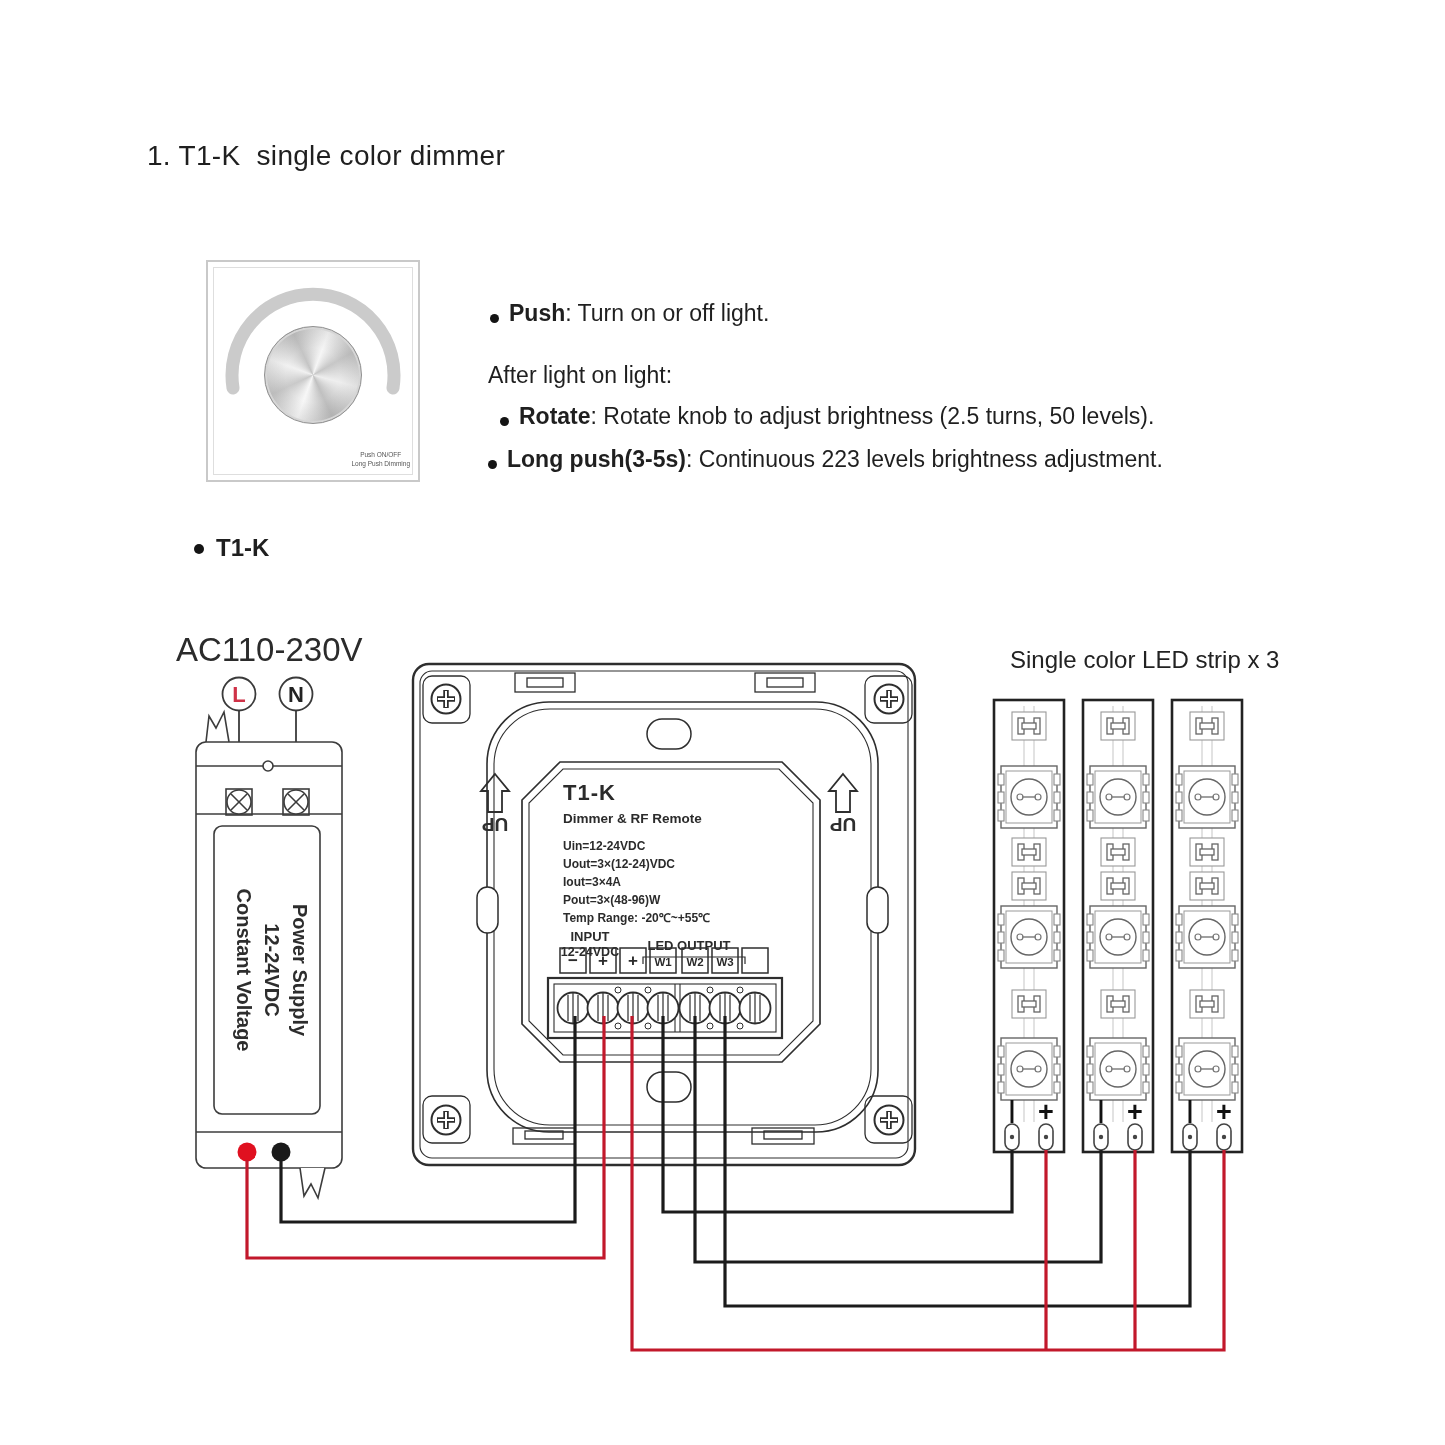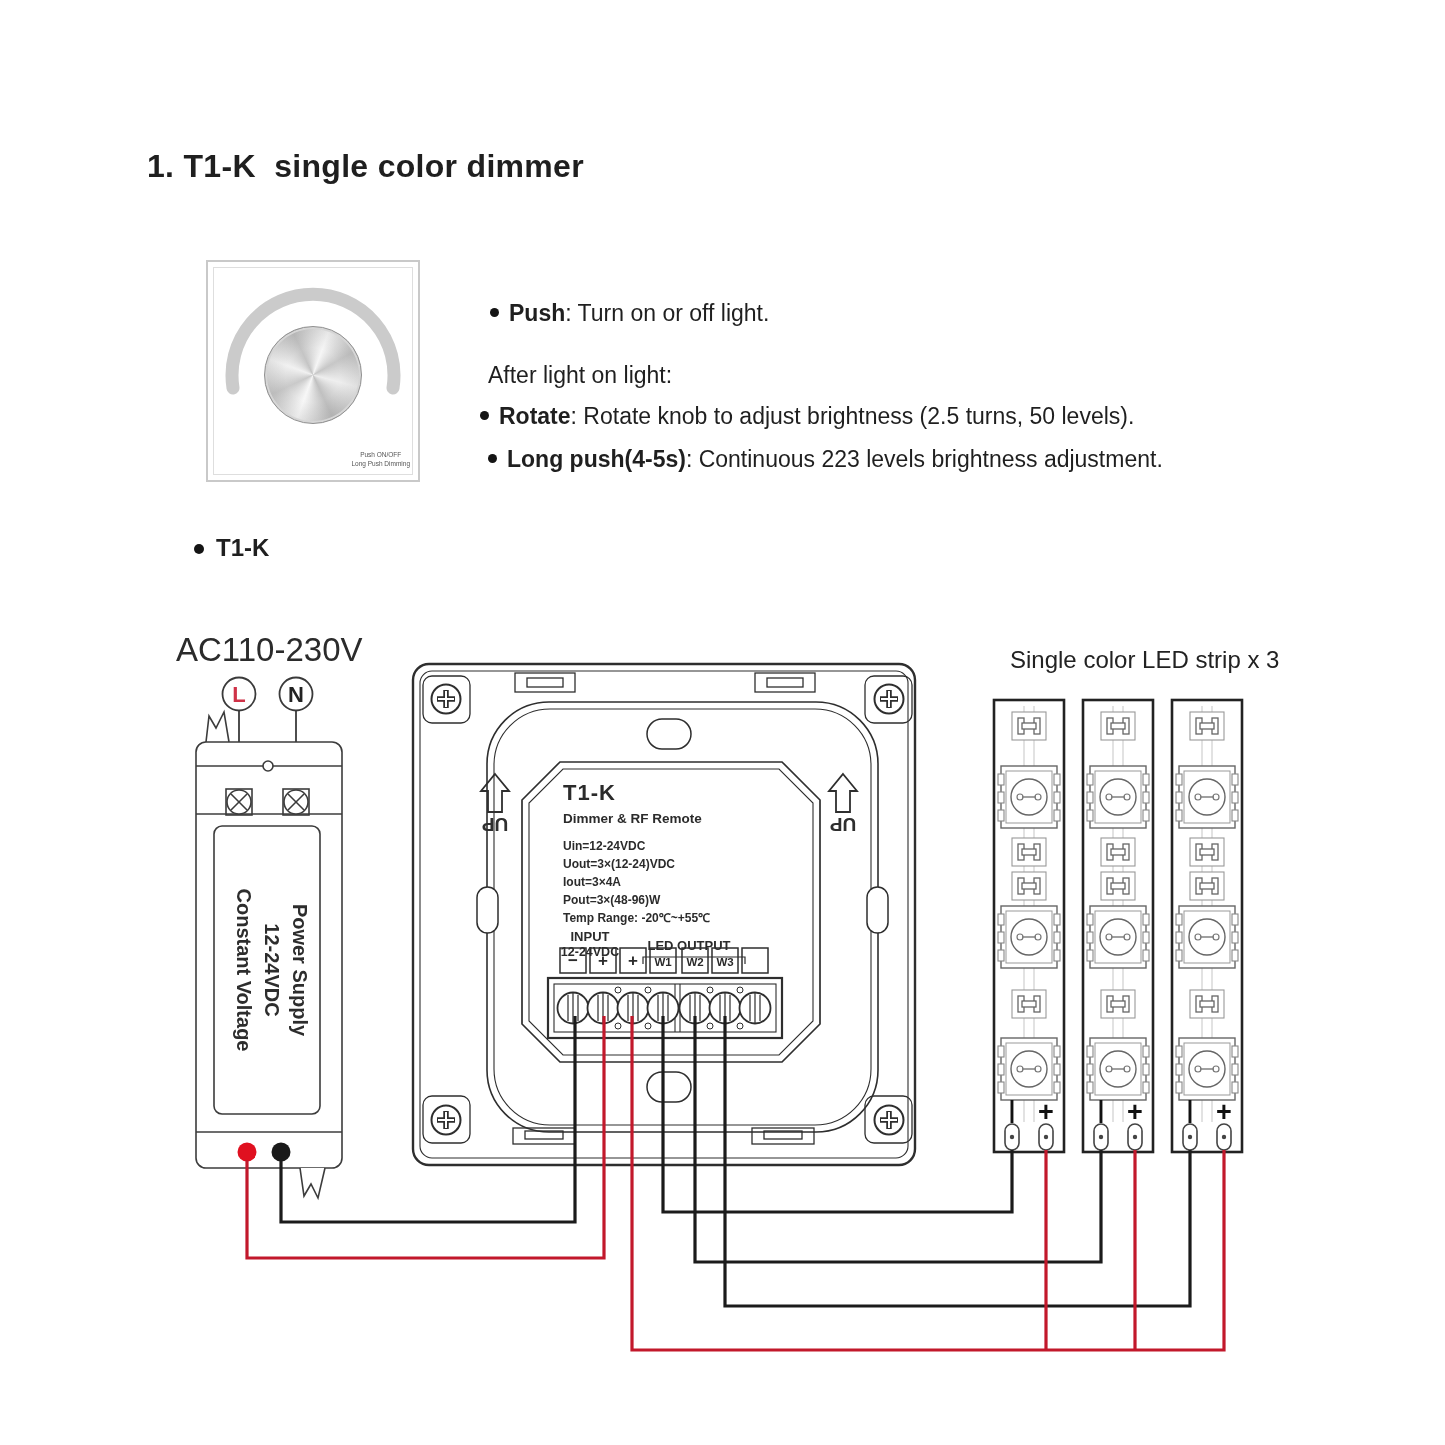--- a/index.html
+++ b/index.html
@@ -1,32 +1,32 @@
 <!DOCTYPE html>
 <html><head>
 <meta charset="utf-8">
 <style>
   html,body{margin:0;padding:0;background:#ffffff;}
   #page{position:relative;width:1445px;height:1445px;background:#ffffff;overflow:hidden;
         font-family:"Liberation Sans",sans-serif;color:#1f1f1f;}
   .abs{position:absolute;}
-  #doc-title{left:147px;top:148px;font-size:32px;font-weight:bold;white-space:pre-wrap;letter-spacing:.3px;}
+  #doc-title{left:147px;top:140px;font-size:28px;font-weight:normal;white-space:pre-wrap;letter-spacing:.3px;}
   
   #knob-panel{left:206px;top:260px;width:210px;height:218px;border:2px solid #c9c9c9;background:#fff;}
   #knob-panel .inner-frame{position:absolute;left:5px;top:5px;right:5px;bottom:5px;border:1px solid #dedede;}
   #knob-arc{position:absolute;left:0;top:0;}
   #knob{position:absolute;left:56px;top:64px;width:96px;height:96px;border-radius:50%;
         border:1px solid #8f8f8f;
         background:
           radial-gradient(circle at 50% 50%, rgba(255,255,255,.15) 0 40%, rgba(0,0,0,.12) 100%),
           conic-gradient(from 20deg,#f4f4f4 0deg,#bdbdbd 40deg,#ececec 85deg,#b5b5b5 135deg,#f6f6f6 180deg,#c0c0c0 225deg,#efefef 270deg,#bababa 315deg,#f4f4f4 360deg);
         box-shadow:0 0 0 2px #d6d6d6 inset;}
   #knob-note{position:absolute;right:8px;bottom:12px;font-size:6.5px;line-height:9px;color:#555;text-align:center;}
   
-  .line{position:absolute;font-size:23px;line-height:30px;display:flex;align-items:flex-start;}
+  .line{position:absolute;font-size:23px;line-height:30px;display:flex;align-items:center;}
   .bullet-dot{width:9px;height:9px;border-radius:50%;background:#141414;margin:10px 10px 0 0;flex:0 0 auto;}
   .b{font-weight:bold;}
   #sec-t1k{font-size:24px;font-weight:bold;display:flex;align-items:center;}
   #sec-t1k .bullet-dot{margin:2px 12px 0 0;width:10px;height:10px;}
   svg text{font-family:"Liberation Sans",sans-serif;}
 </style>
 </head>
 <body>
 
 <div id="page">
@@ -291,28 +291,28 @@
 
   <div class="line" style="left:490px;top:298px">
     <span class="bullet-dot"></span>
     <span><span class="b">Push</span><span>: Turn on or off light.</span></span>
   </div>
 
   <div class="line" style="left:488px;top:360px">
     <span>After light on light:</span>
   </div>
 
-  <div class="line" style="left:480px;top:401px">
+  <div class="line" style="left:500px;top:401px">
     <span class="bullet-dot"></span>
     <span><span class="b">Rotate</span><span>: Rotate knob to adjust brightness (2.5 turns, 50 levels).</span></span>
   </div>
 
   <div class="line" style="left:488px;top:444px">
     <span class="bullet-dot"></span>
-    <span><span class="b">Long push(4-5s)</span><span>: Continuous 223 levels brightness adjustment.</span></span>
+    <span><span class="b">Long push(3-5s)</span><span>: Continuous 223 levels brightness adjustment.</span></span>
   </div>
 
   <div class="abs" id="sec-t1k" style="left:194px;top:534px">
     <span class="bullet-dot"></span>
     <span>T1-K</span>
   </div>
 
 </div>
 
 </body></html>

